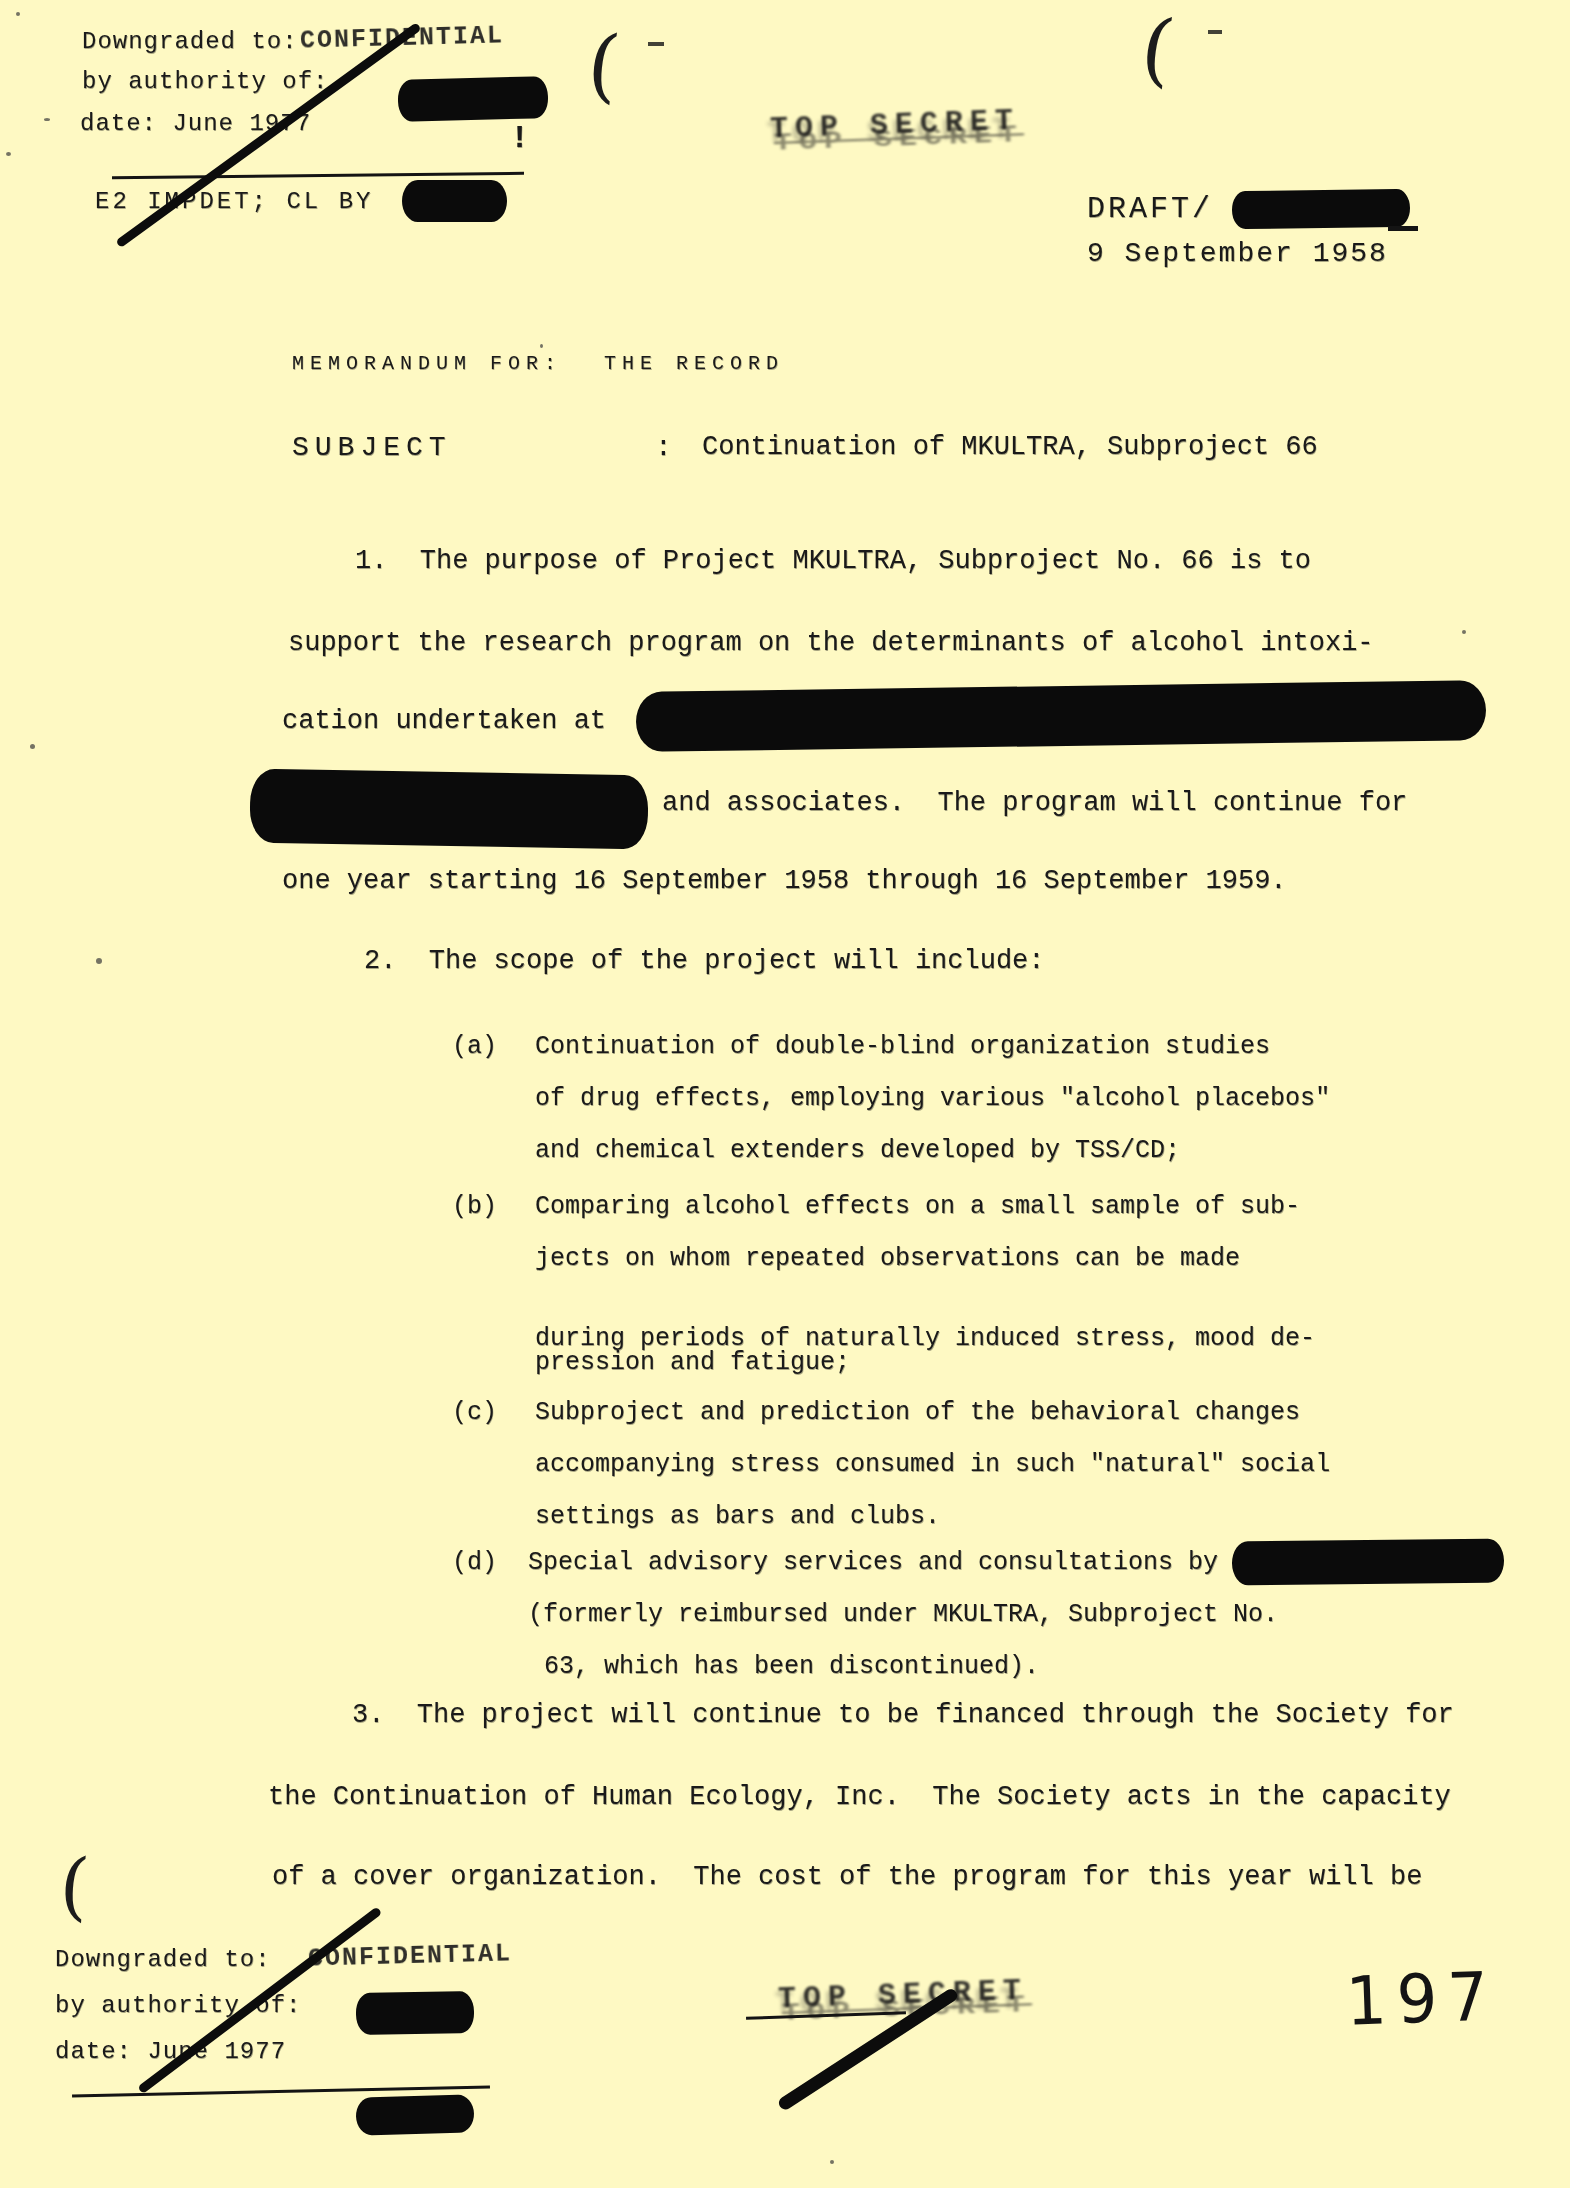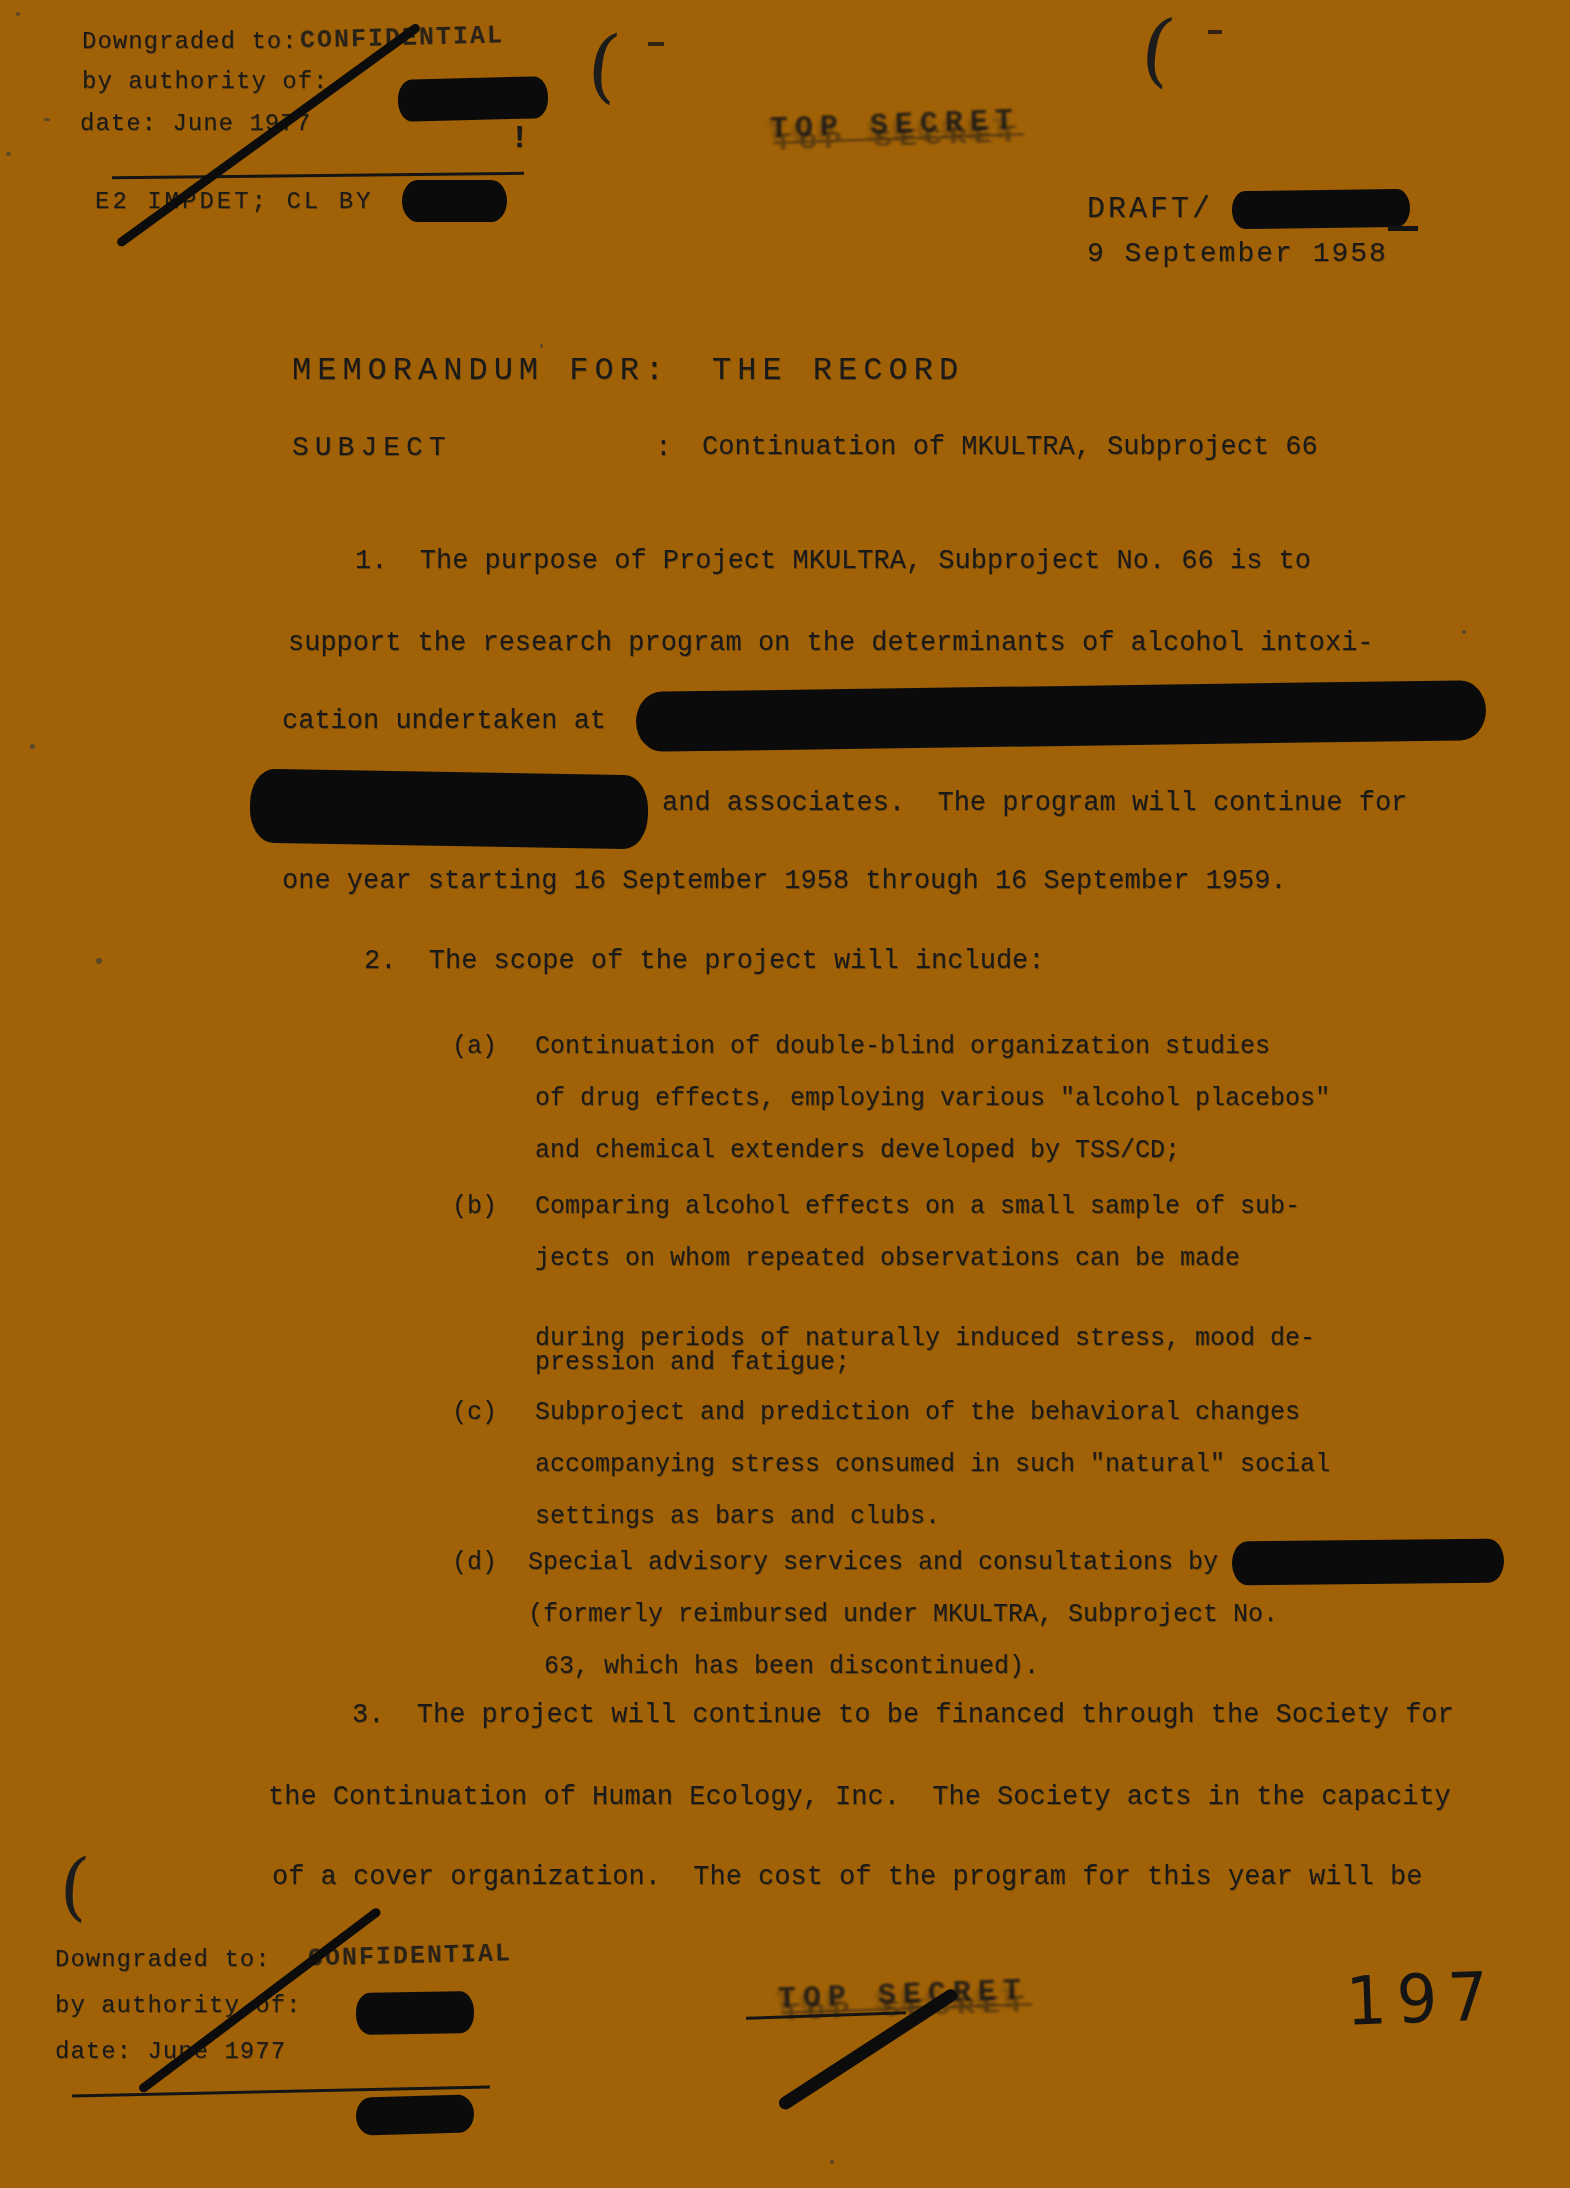--- a/index.html
+++ b/index.html
@@ -1,18 +1,18 @@
 <!DOCTYPE html>
 <html><head>
 <meta charset="utf-8">
 <style>
   html,body { margin:0; padding:0; background:#ffffff; }
   .page {
     position:relative; width:1570px; height:2188px;
-    background:#a16207; overflow:hidden;
+    background:#fef9c3; overflow:hidden;
     font-family:"Liberation Mono","DejaVu Sans Mono",monospace;
     color:#1a1a1a;
   }
   .abs { position:absolute; white-space:pre; }
   .tw  { text-shadow:0.6px 0.6px 0 rgba(10,10,10,.35); }
   .bl  { font-size:27px; }            
   .il  { font-size:25px; }            
   .stamp { font-size:24px; letter-spacing:1px; }
   .redact { position:absolute; background:#0b0b0b; border-radius:14px/20px; }
   .rule   { position:absolute; background:#141414; height:3px; }
@@ -67,21 +67,21 @@
     <span class="o3">TOP SECRET</span>
   </div>
 
   <div>
     <div class="abs tw" style="left:1087px;top:192px;font-size:30px;letter-spacing:3px">DRAFT/</div>
     <div class="redact" style="left:1232px;top:190px;width:178px;height:38px;transform:rotate(-0.8deg)"></div>
     <div class="rule" style="left:1388px;top:226px;width:30px;height:5px"></div>
     <div class="abs tw" style="left:1087px;top:238px;font-size:28px;letter-spacing:2px">9 September 1958</div>
   </div>
 
-  <div class="abs tw" style="left:292px;top:352px;font-size:32px;letter-spacing:6px"><span>MEMORANDUM FOR:</span><span style="margin-left:42px">THE RECORD</span></div>
+  <div class="abs tw" style="left:292px;top:352px;font-size:20px;letter-spacing:6px"><span>MEMORANDUM FOR:</span><span style="margin-left:42px">THE RECORD</span></div>
 
   <div>
     <div class="abs tw" style="left:292px;top:432px;font-size:28px;letter-spacing:6px">SUBJECT</div>
     <div class="abs tw" style="left:655px;top:432px;font-size:28px">:</div>
     <div class="abs tw" style="left:702px;top:432px;font-size:27px">Continuation of MKULTRA, Subproject 66</div>
   </div>
 
   <div>
     <div class="abs bl tw" style="left:355px;top:546px">1.  The purpose of Project MKULTRA, Subproject No. 66 is to</div>
     <div class="abs bl tw" style="left:288px;top:628px">support the research program on the determinants of alcohol intoxi-</div>

